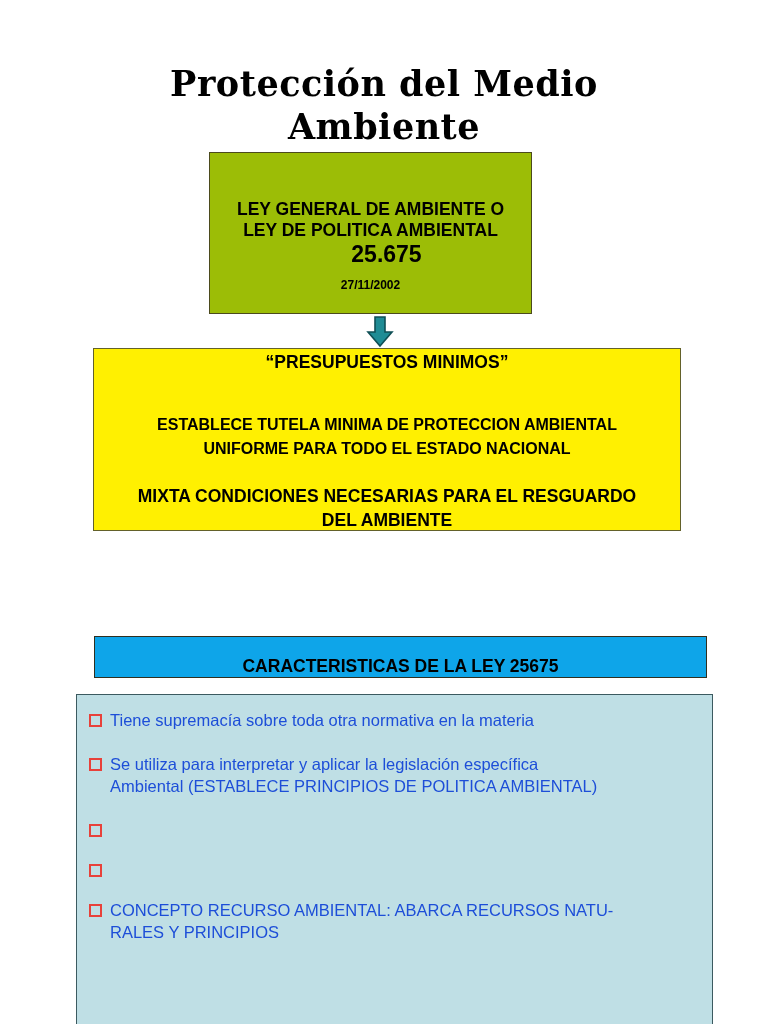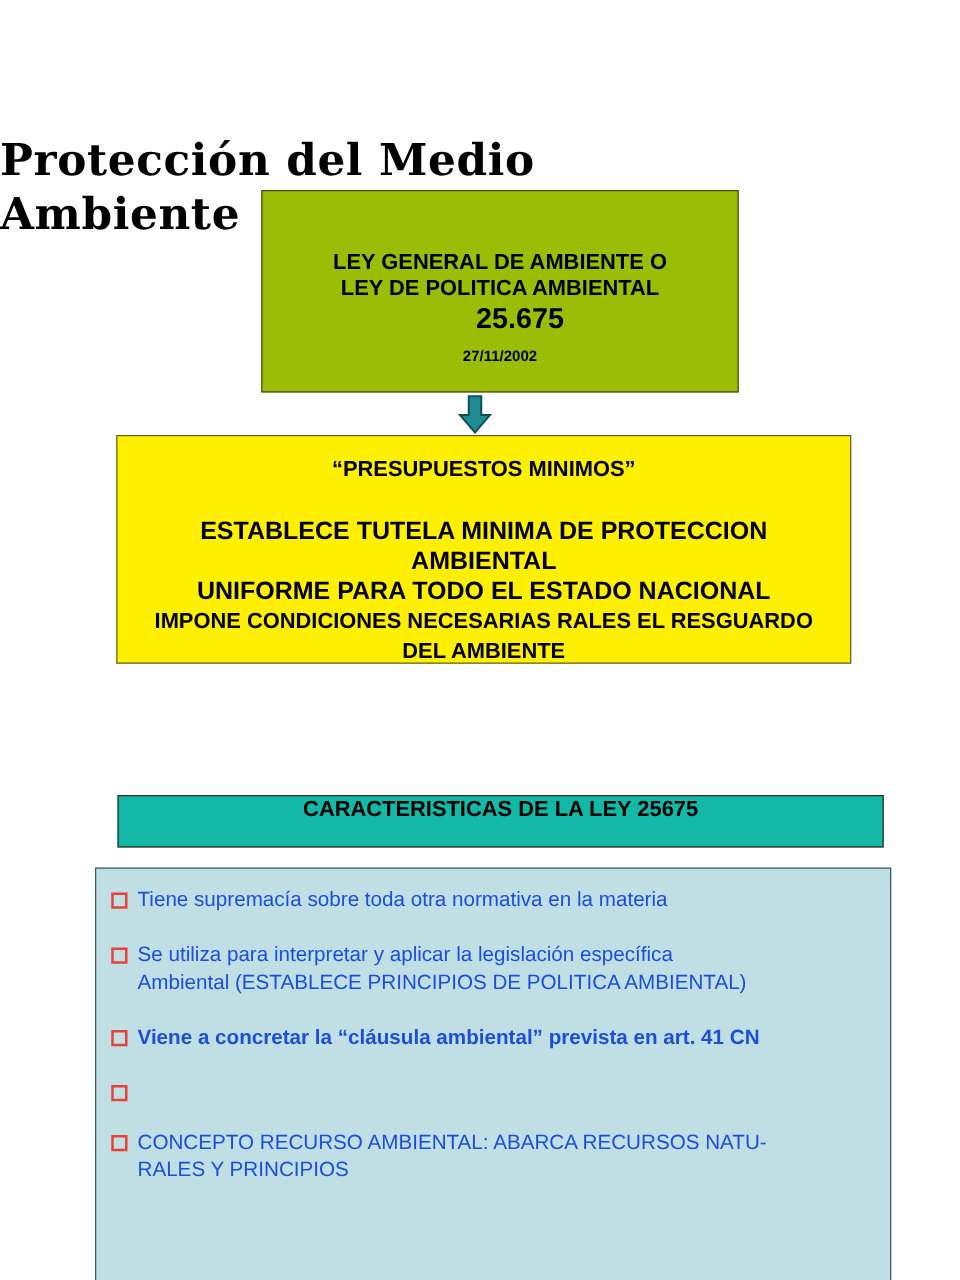--- a/index.html
+++ b/index.html
@@ -15,37 +15,36 @@
     font-family: "Liberation Sans", sans-serif;
     color: #000000;
   }
 
   
   .slide-title {
     position: absolute;
     left: 0;
     top: 62px;
     width: 768px;
-    text-align: left;
+    text-align: center;
     font-family: "DejaVu Serif", "Liberation Serif", serif;
     font-weight: bold;
     font-size: 35px;
     line-height: 43px;
     letter-spacing: 0.5px;
     color: #000000;
     white-space: pre-line;
-    margin-top: 45px;
   }
 
   
   .law-box {
     position: absolute;
     left: 209px;
     top: 152px;
-    width: 382px;
+    width: 323px;
     height: 162px;
     background: #9CBD06;
     border: 1.5px solid #4b4a1d;
     box-sizing: border-box;
     text-align: center;
   }
   .law-box .l1 {
     position: absolute;
     left: 0;
     right: 0;
@@ -97,36 +96,36 @@
     text-align: center;
   }
   .yellow-box .yrow {
     position: absolute;
     left: 6px;
     right: 6px;
     font-weight: bold;
     color: #000;
     white-space: pre-line;
   }
-  .yellow-box .y1 { top: 16px;  font-size: 17.5px; line-height: 21px; }
-  .yellow-box .y2 { top: 64px;  font-size: 20px; line-height: 24px; }
+  .yellow-box .y1 { top: 3px;  font-size: 17.5px; line-height: 21px; }
+  .yellow-box .y2 { top: 64px;  font-size: 16px; line-height: 24px; }
   .yellow-box .y3 { top: 135px; font-size: 17.5px; line-height: 24px; }
 
   
   .char-bar {
     position: absolute;
     left: 94px;
     top: 636px;
     width: 613px;
     height: 42px;
-    background: #14b8a6;
+    background: #0ea5e9;
     border: 1.2px solid #2f2f20;
     box-sizing: border-box;
     display: flex;
-    align-items: flex-start;
+    align-items: flex-end;
     justify-content: center;
   }
   .char-bar span {
     font-size: 17.5px;
     font-weight: bold;
     color: #000;
   }
 
   
   .blue-panel {
@@ -186,42 +185,41 @@
 <div class="arrow-wrap">
   <svg width="32" height="32" viewBox="0 0 32 32" aria-hidden="true">
     <polygon points="11,1 21,1 21,16 28,16 16,30 4,16 11,16" fill="#1F8C95" stroke="#0F4F55" stroke-width="1.6" stroke-linejoin="miter"></polygon>
   </svg>
 </div>
 
 <div class="yellow-box">
   <div class="yrow y1">“PRESUPUESTOS MINIMOS”</div>
   <div class="yrow y2">ESTABLECE TUTELA MINIMA DE PROTECCION AMBIENTAL
 UNIFORME PARA TODO EL ESTADO NACIONAL</div>
-  <div class="yrow y3">IMPONE CONDICIONES NECESARIAS RALES EL RESGUARDO
+  <div class="yrow y3">MIXTA CONDICIONES NECESARIAS PARA EL RESGUARDO
 DEL AMBIENTE</div>
 </div>
 
 <div class="char-bar">
   <span>CARACTERISTICAS DE LA LEY 25675</span>
 </div>
 
 <div class="blue-panel">
   <div class="feature-list">
     <div class="feature-item">
       <span class="bullet"></span>
       <span class="ftext">Tiene supremacía sobre toda otra normativa en la materia</span>
     </div>
     <div class="feature-item">
       <span class="bullet"></span>
       <span class="ftext"> Se utiliza para interpretar y aplicar la legislación específica
 Ambiental (ESTABLECE PRINCIPIOS DE POLITICA AMBIENTAL)</span>
     </div>
     <div class="feature-item bold">
       <span class="bullet"></span>
-      <span class="ftext">Viene a concretar la “cláusula ambiental” prevista en art. 41 CN</span>
     </div>
     <div class="feature-item">
       <span class="bullet"></span>
     </div>
     <div class="feature-item">
       <span class="bullet"></span>
       <span class="ftext">CONCEPTO RECURSO AMBIENTAL: ABARCA RECURSOS NATU-
 RALES Y PRINCIPIOS</span>
     </div>
   </div>

